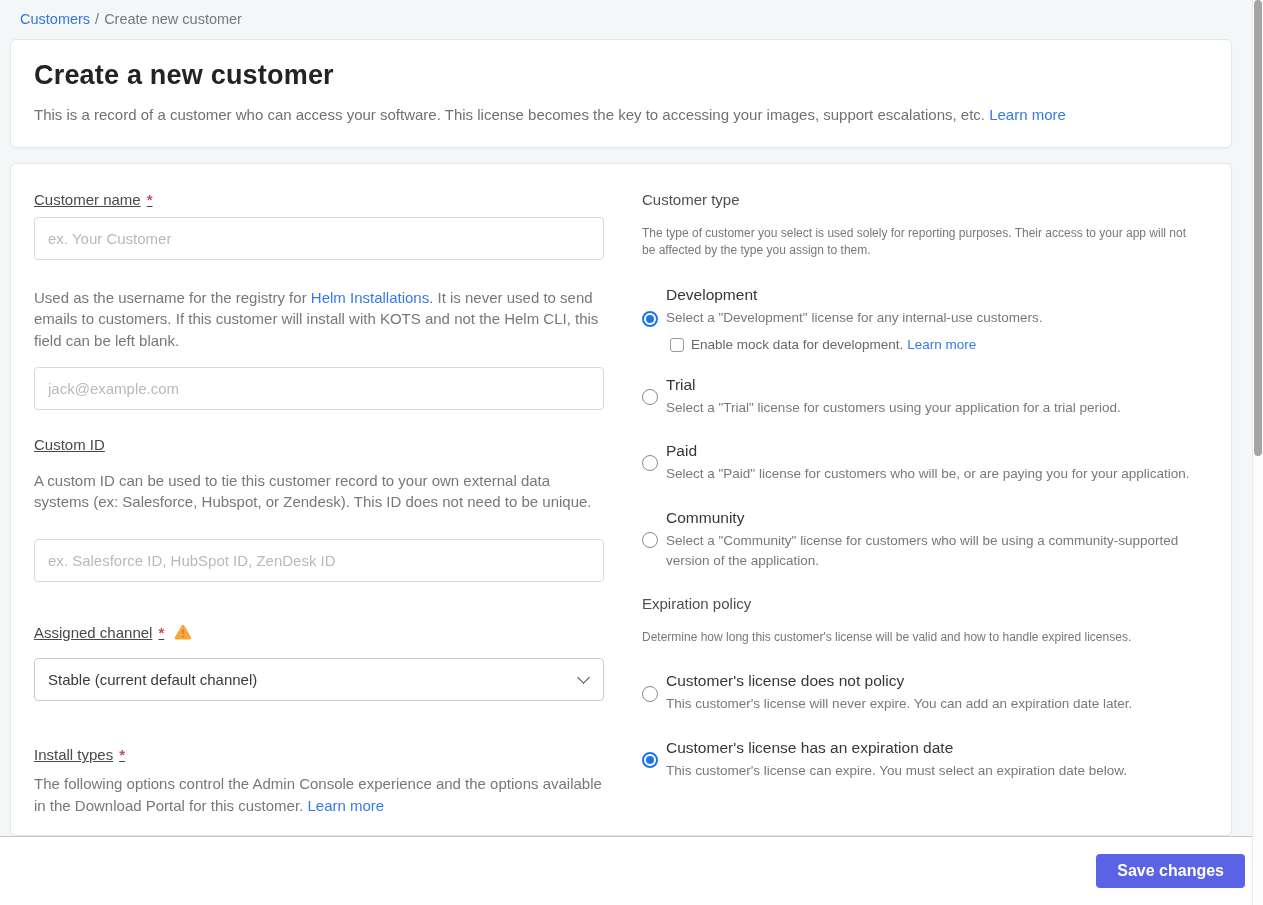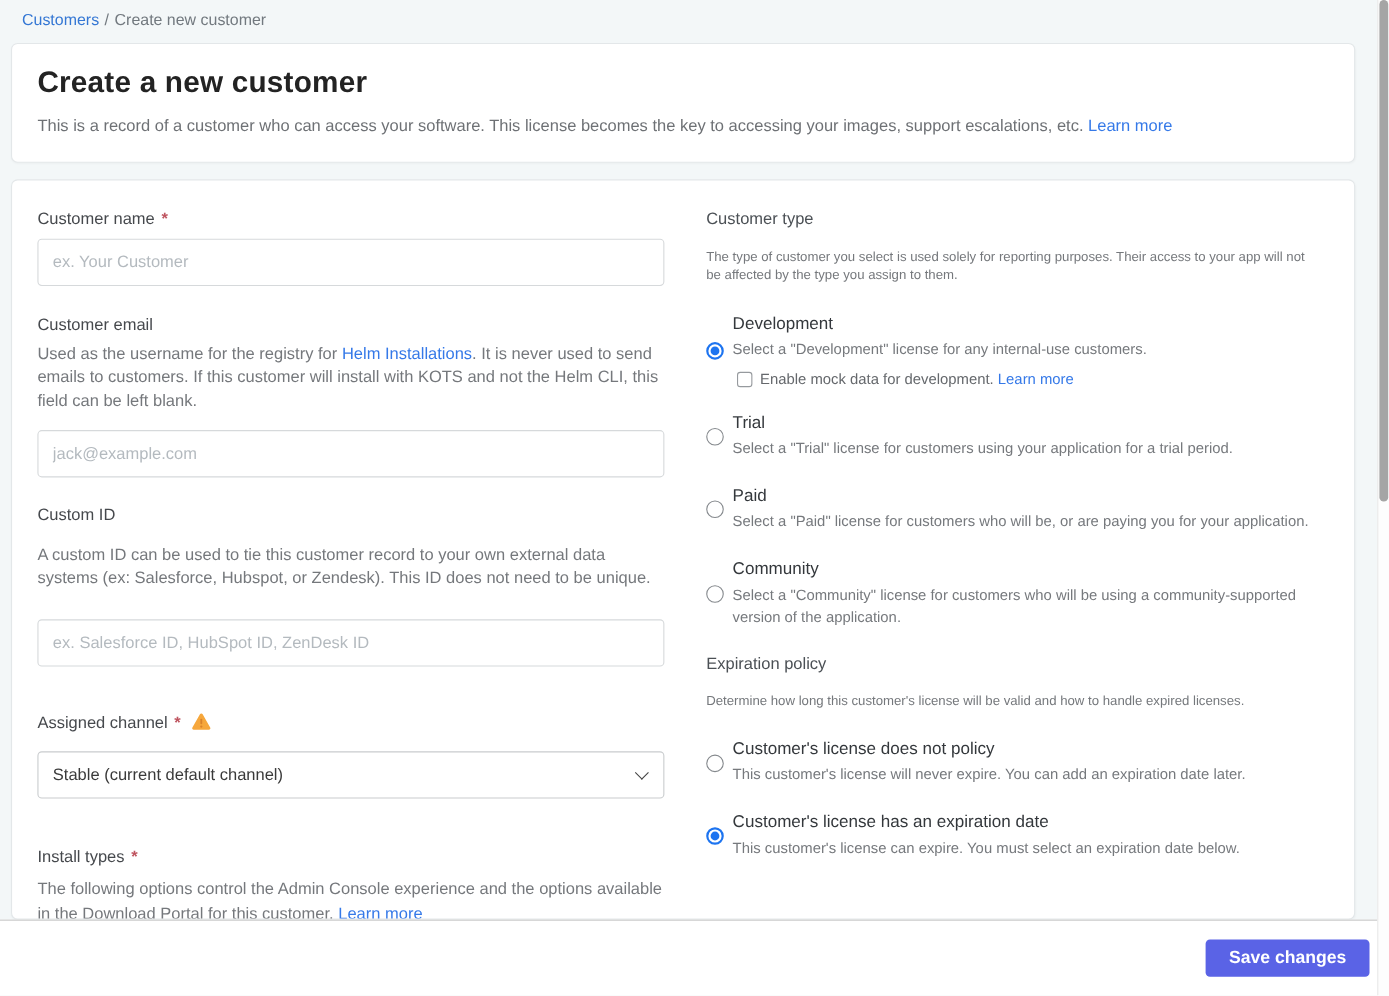--- a/index.html
+++ b/index.html
@@ -28,21 +28,21 @@
   .page-title { margin:0; font-size:27px; font-weight:700; color:#232323; letter-spacing:.2px; }
   .header-desc { margin:15px 0 0; font-size:15px; color:#6e7175; }
 
   .main-card {
     margin-top:15px; height:673px; overflow:hidden;
     padding:27px 32px 0 23px;
     display:grid; grid-template-columns:570px 1fr; column-gap:38px;
   }
 
   
-  .field-label { display:flex; align-items:center; gap:6px; font-size:15px; font-weight:500; color:#46494d; }
+  .field-label { display:flex; align-items:center; gap:6px; font-size:15px; font-weight:500; color:#46494d;text-decoration:underline; }
   .req { color:#bf5560; font-weight:600; font-size:15px; }
   .help { margin:7px 0 0; font-size:15px; line-height:1.42; color:#75787c; }
   .text-input {
     display:block; width:100%; height:43px; margin-top:9px;
     border:1px solid #d6d9db; border-radius:4px; background:#fff;
     padding:0 13px; font-size:15px; color:#333;
     font-family:"Liberation Sans", sans-serif;
   }
   .text-input::placeholder { color:#b4babf; }
   .grp-name { margin-bottom:27px; }
@@ -123,23 +123,20 @@
 
     <div class="grp-name">
       <div class="field-label">
         <span>Customer name</span>
         <span class="req">*</span>
       </div>
       <input class="text-input" type="text" placeholder="ex. Your Customer" style="">
     </div>
 
     <div class="grp-email">
-      <div class="field-label">
-        <span>Customer email</span>
-      </div>
       <p class="help"><span>Used as the username for the registry for </span><a class="link">Helm Installations</a><span>. It is never used to send emails to customers. If this customer will install with KOTS and not the Helm CLI, this field can be left blank.</span></p>
       <input class="text-input" type="text" placeholder="jack@example.com" style="">
     </div>
 
     <div class="grp-custom">
       <div class="field-label">
         <span>Custom ID</span>
       </div>
       <p class="help">A custom ID can be used to tie this customer record to your own external data systems (ex: Salesforce, Hubspot, or Zendesk). This ID does not need to be unique.</p>
       <input class="text-input" type="text" placeholder="ex. Salesforce ID, HubSpot ID, ZenDesk ID" style="">

